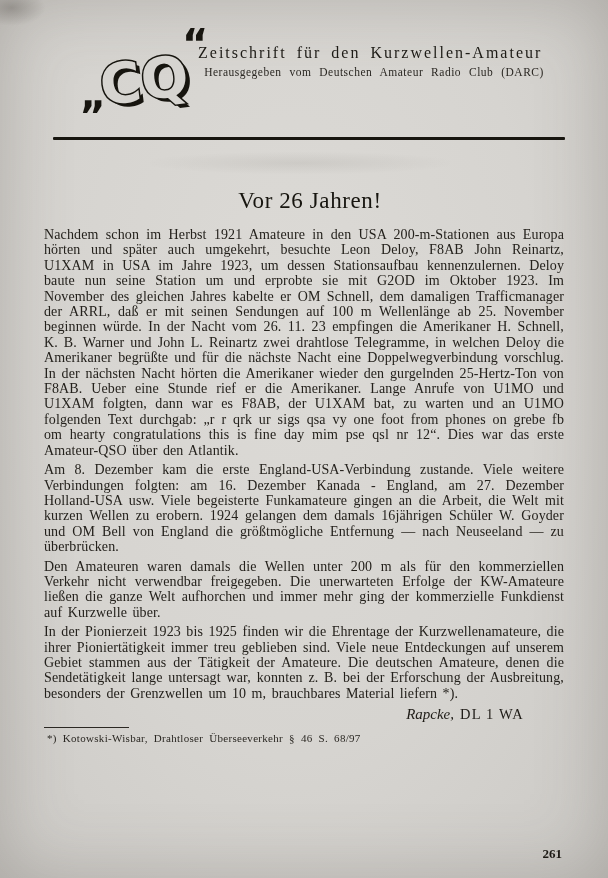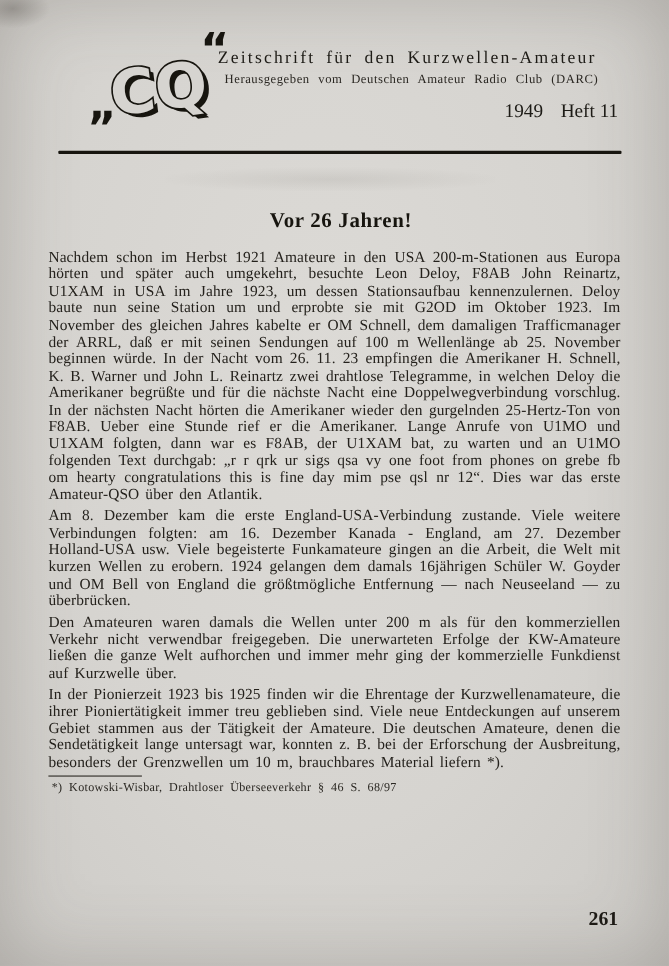--- a/index.html
+++ b/index.html
@@ -50,21 +50,21 @@
     position:absolute;left:53px;top:137px;width:512px;height:3px;
     background:#17150f;border-radius:1px;
   }
 
   
   .article{
     position:absolute;left:44px;top:190px;width:520px;color:#24211c;
   }
   .article h1{
     margin:0 0 15px 0;padding-left:12px;
-    font-size:19px;line-height:22px;font-weight:bold;text-align:center;
+    font-size:23px;line-height:22px;font-weight:normal;text-align:center;
     letter-spacing:.6px;color:#17150f;
   }
   .article p{
     margin:0 0 4px 0;
     font-size:14px;line-height:15.4px;
     text-align:justify;
     letter-spacing:.12px;word-spacing:1.8px;
   }
   .signature{
     margin-top:5px;padding-right:40px;
@@ -73,22 +73,22 @@
   .signature .sig-name{font-style:italic;}
   .signature .sig-call{font-style:normal;letter-spacing:1.2px;margin-left:6px;font-size:14.5px;}
   .footnote-rule{
     width:85px;height:0;border-top:1.5px solid #2b2823;margin-top:4px;
   }
   .footnote{
     margin-top:4px;padding-left:3px;
     font-size:11px;letter-spacing:.3px;word-spacing:3px;color:#2a2722;
   }
   .page-number{
-    position:absolute;right:46px;bottom:32px;
-    font-size:18px;font-weight:600;color:#1d1a15;
+    position:absolute;right:46px;bottom:16px;
+    font-size:13px;font-weight:600;color:#1d1a15;
   }
 </style>
 </head>
 <body>
 
 <div class="page">
 
   <div class="smudge-tl"></div>
   <div class="smudge-mid"></div>
 
@@ -107,34 +107,34 @@
         </g>
       </g>
     </svg>
   </div>
 
   <div class="mast-text">
     <div class="mag-title">Zeitschrift für den Kurzwellen-Amateur</div>
     <div class="mag-subtitle">Herausgegeben vom Deutschen Amateur Radio Club (DARC)</div>
   </div>
 
-  <div class="issue">
-    <span class="year">1949</span><span>Heft 11</span>
-  </div>
 
   <div class="mast-rule"></div>
 
   <div class="article">
     <h1>Vor 26 Jahren!</h1>
 
     <p>Nachdem schon im Herbst 1921 Amateure in den USA 200-m-Stationen aus Europa hörten und später auch umgekehrt, besuchte Leon Deloy, F8AB John Reinartz, U1XAM in USA im Jahre 1923, um dessen Stationsaufbau kennenzulernen. Deloy baute nun seine Station um und erprobte sie mit G2OD im Oktober 1923. Im November des gleichen Jahres kabelte er OM Schnell, dem damaligen Trafficmanager der ARRL, daß er mit seinen Sendungen auf 100 m Wellenlänge ab 25. November beginnen würde. In der Nacht vom 26. 11. 23 empfingen die Amerikaner H. Schnell, K. B. Warner und John L. Reinartz zwei drahtlose Telegramme, in welchen Deloy die Amerikaner begrüßte und für die nächste Nacht eine Doppelwegverbindung vorschlug. In der nächsten Nacht hörten die Amerikaner wieder den gurgelnden 25-Hertz-Ton von F8AB. Ueber eine Stunde rief er die Amerikaner. Lange Anrufe von U1MO und U1XAM folgten, dann war es F8AB, der U1XAM bat, zu warten und an U1MO folgenden Text durchgab: „r r qrk ur sigs qsa vy one foot from phones on grebe fb om hearty congratulations this is fine day mim pse qsl nr 12“. Dies war das erste Amateur-QSO über den Atlantik.</p>
     <p>Am 8. Dezember kam die erste England-USA-Verbindung zustande. Viele weitere Verbindungen folgten: am 16. Dezember Kanada - England, am 27. Dezember Holland-USA usw. Viele begeisterte Funkamateure gingen an die Arbeit, die Welt mit kurzen Wellen zu erobern. 1924 gelangen dem damals 16jährigen Schüler W. Goyder und OM Bell von England die größtmögliche Entfernung — nach Neuseeland — zu überbrücken.</p>
     <p>Den Amateuren waren damals die Wellen unter 200 m als für den kommerziellen Verkehr nicht verwendbar freigegeben. Die unerwarteten Erfolge der KW-Amateure ließen die ganze Welt aufhorchen und immer mehr ging der kommerzielle Funkdienst auf Kurzwelle über.</p>
     <p>In der Pionierzeit 1923 bis 1925 finden wir die Ehrentage der Kurzwellenamateure, die ihrer Pioniertätigkeit immer treu geblieben sind. Viele neue Entdeckungen auf unserem Gebiet stammen aus der Tätigkeit der Amateure. Die deutschen Amateure, denen die Sendetätigkeit lange untersagt war, konnten z. B. bei der Erforschung der Ausbreitung, besonders der Grenzwellen um 10 m, brauchbares Material liefern *).</p>
 
+    <div class="signature">
+      <span class="sig-name">Rapcke,</span><span class="sig-call">DL 1 WA</span>
+    </div>
 
     <div class="footnote-rule"></div>
     <div class="footnote">*) Kotowski-Wisbar, Drahtloser Überseeverkehr § 46 S. 68/97</div>
   </div>
 
   <div class="page-number">261</div>
 
 </div>
 
 </body></html>

